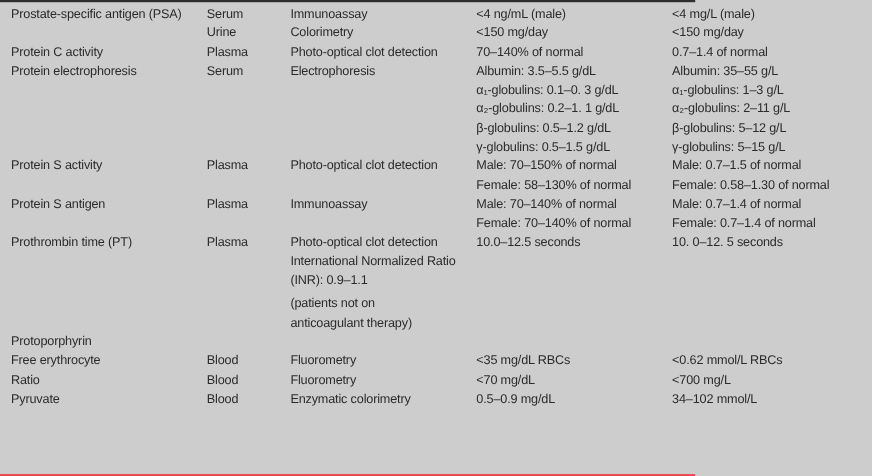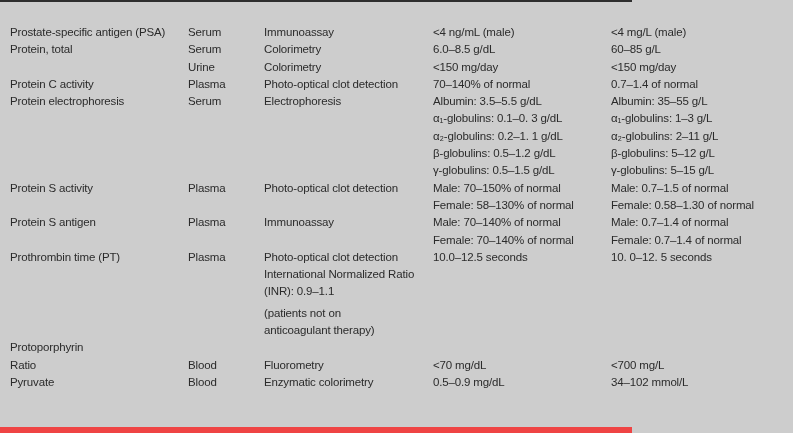--- a/index.html
+++ b/index.html
@@ -12,22 +12,22 @@
     background: #cdcdcd;
     font-family: "Liberation Sans", "DejaVu Sans", sans-serif;
     color: #2b2b2b;
     overflow: hidden;
   }
   .page {
     box-sizing: border-box;
     width: 632px;
     height: 433px;
     border-top: 2px solid #2e2e2e;
-    border-bottom: 6px solid #ef4444;
-    padding-top: 22px;
+    border-bottom: 2px solid #ef4444;
+    padding-top: 3px;
   }
   table.lab {
     border-collapse: collapse;
     table-layout: fixed;
     width: 793px;
   }
   table.lab td {
     vertical-align: top;
     padding: 0;
     font-size: 11.5px;
@@ -72,37 +72,20 @@
             <div class="ln">Immunoassay</div>
           </td>
           <td class="c3">
             <div class="ln">&lt;4 ng/mL (male)</div>
           </td>
           <td class="c4">
             <div class="ln">&lt;4 mg/L (male)</div>
           </td>
         </tr>
         <tr>
-          <td class="c0">
-            <div class="ln">Protein, total</div>
-          </td>
-          <td class="c1">
-            <div class="ln">Serum</div>
-          </td>
-          <td class="c2">
-            <div class="ln">Colorimetry</div>
-          </td>
-          <td class="c3">
-            <div class="ln">6.0–8.5 g/dL</div>
-          </td>
-          <td class="c4">
-            <div class="ln">60–85 g/L</div>
-          </td>
-        </tr>
-        <tr>
           <td class="c0"></td>
           <td class="c1">
             <div class="ln">Urine</div>
           </td>
           <td class="c2">
             <div class="ln">Colorimetry</div>
           </td>
           <td class="c3">
             <div class="ln">&lt;150 mg/day</div>
           </td>
@@ -216,20 +199,37 @@
           <td class="c0">
             <div class="ln">Protoporphyrin</div>
           </td>
           <td class="c1"></td>
           <td class="c2"></td>
           <td class="c3"></td>
           <td class="c4"></td>
         </tr>
         <tr>
           <td class="c0">
+            <div class="ln">Free erythrocyte</div>
+          </td>
+          <td class="c1">
+            <div class="ln">Blood</div>
+          </td>
+          <td class="c2">
+            <div class="ln">Fluorometry</div>
+          </td>
+          <td class="c3">
+            <div class="ln">&lt;35 mg/dL RBCs</div>
+          </td>
+          <td class="c4">
+            <div class="ln">&lt;0.62 mmol/L RBCs</div>
+          </td>
+        </tr>
+        <tr>
+          <td class="c0">
             <div class="ln">Ratio</div>
           </td>
           <td class="c1">
             <div class="ln">Blood</div>
           </td>
           <td class="c2">
             <div class="ln">Fluorometry</div>
           </td>
           <td class="c3">
             <div class="ln">&lt;70 mg/dL</div>

